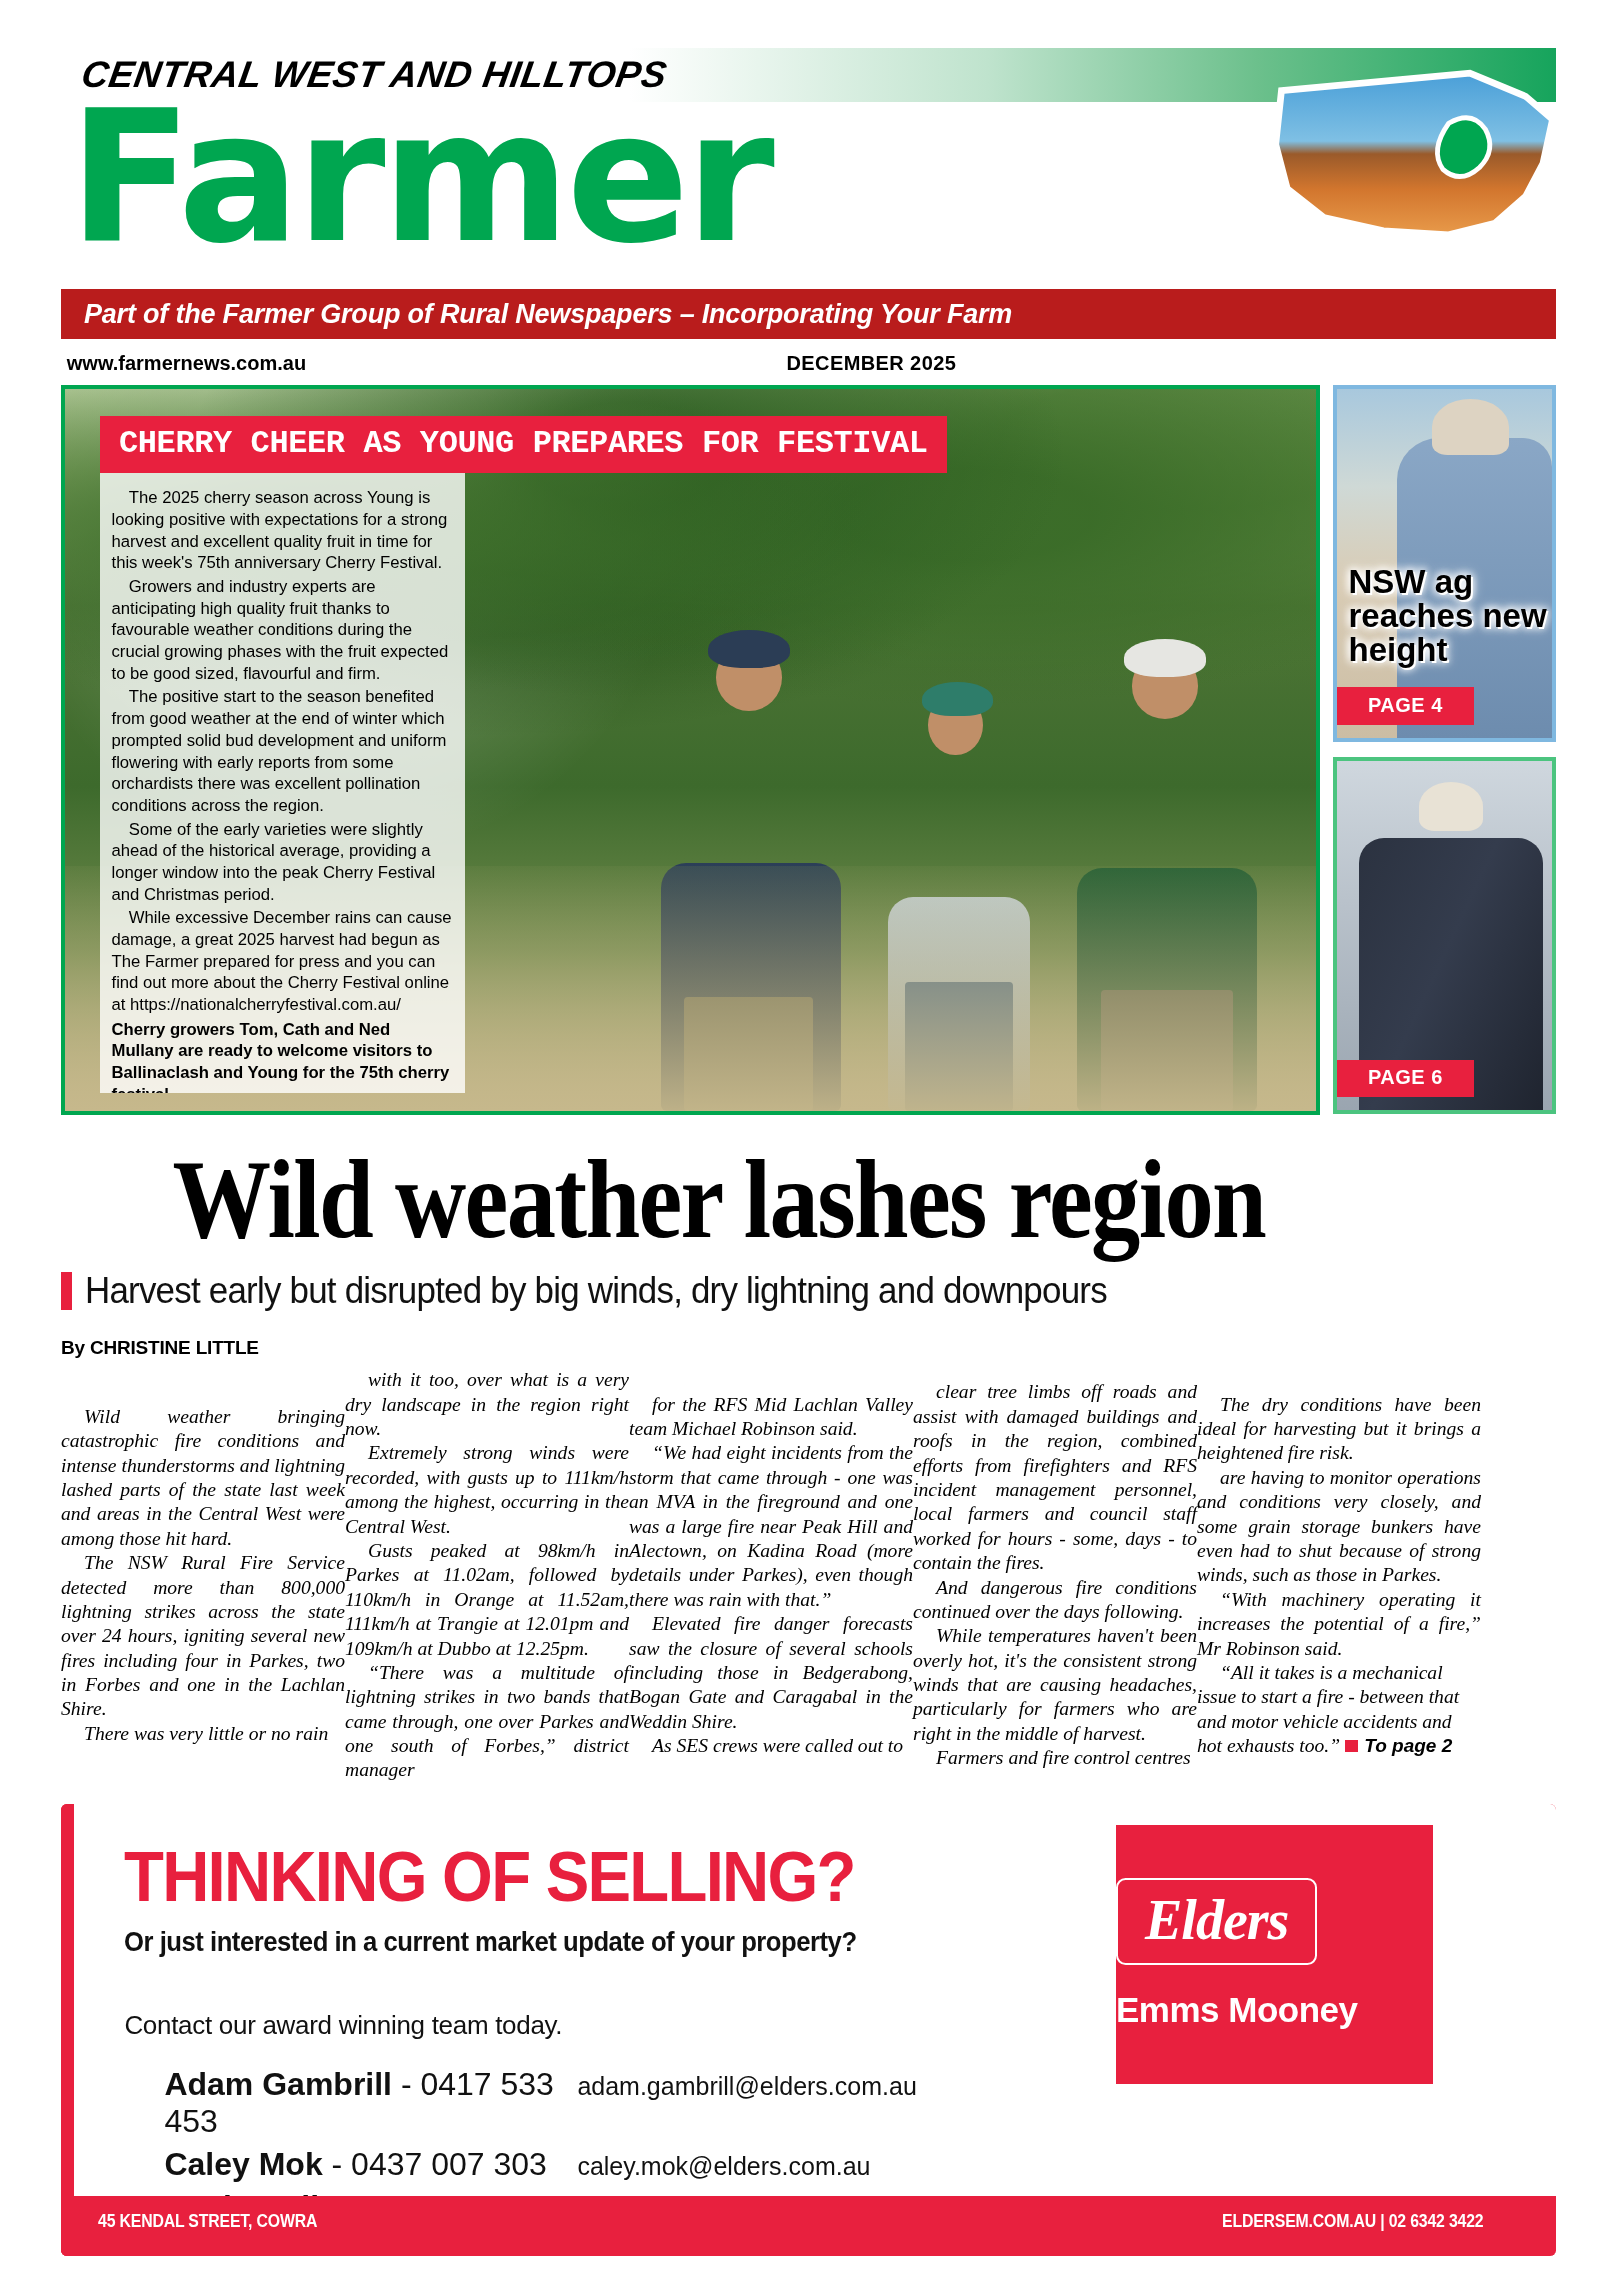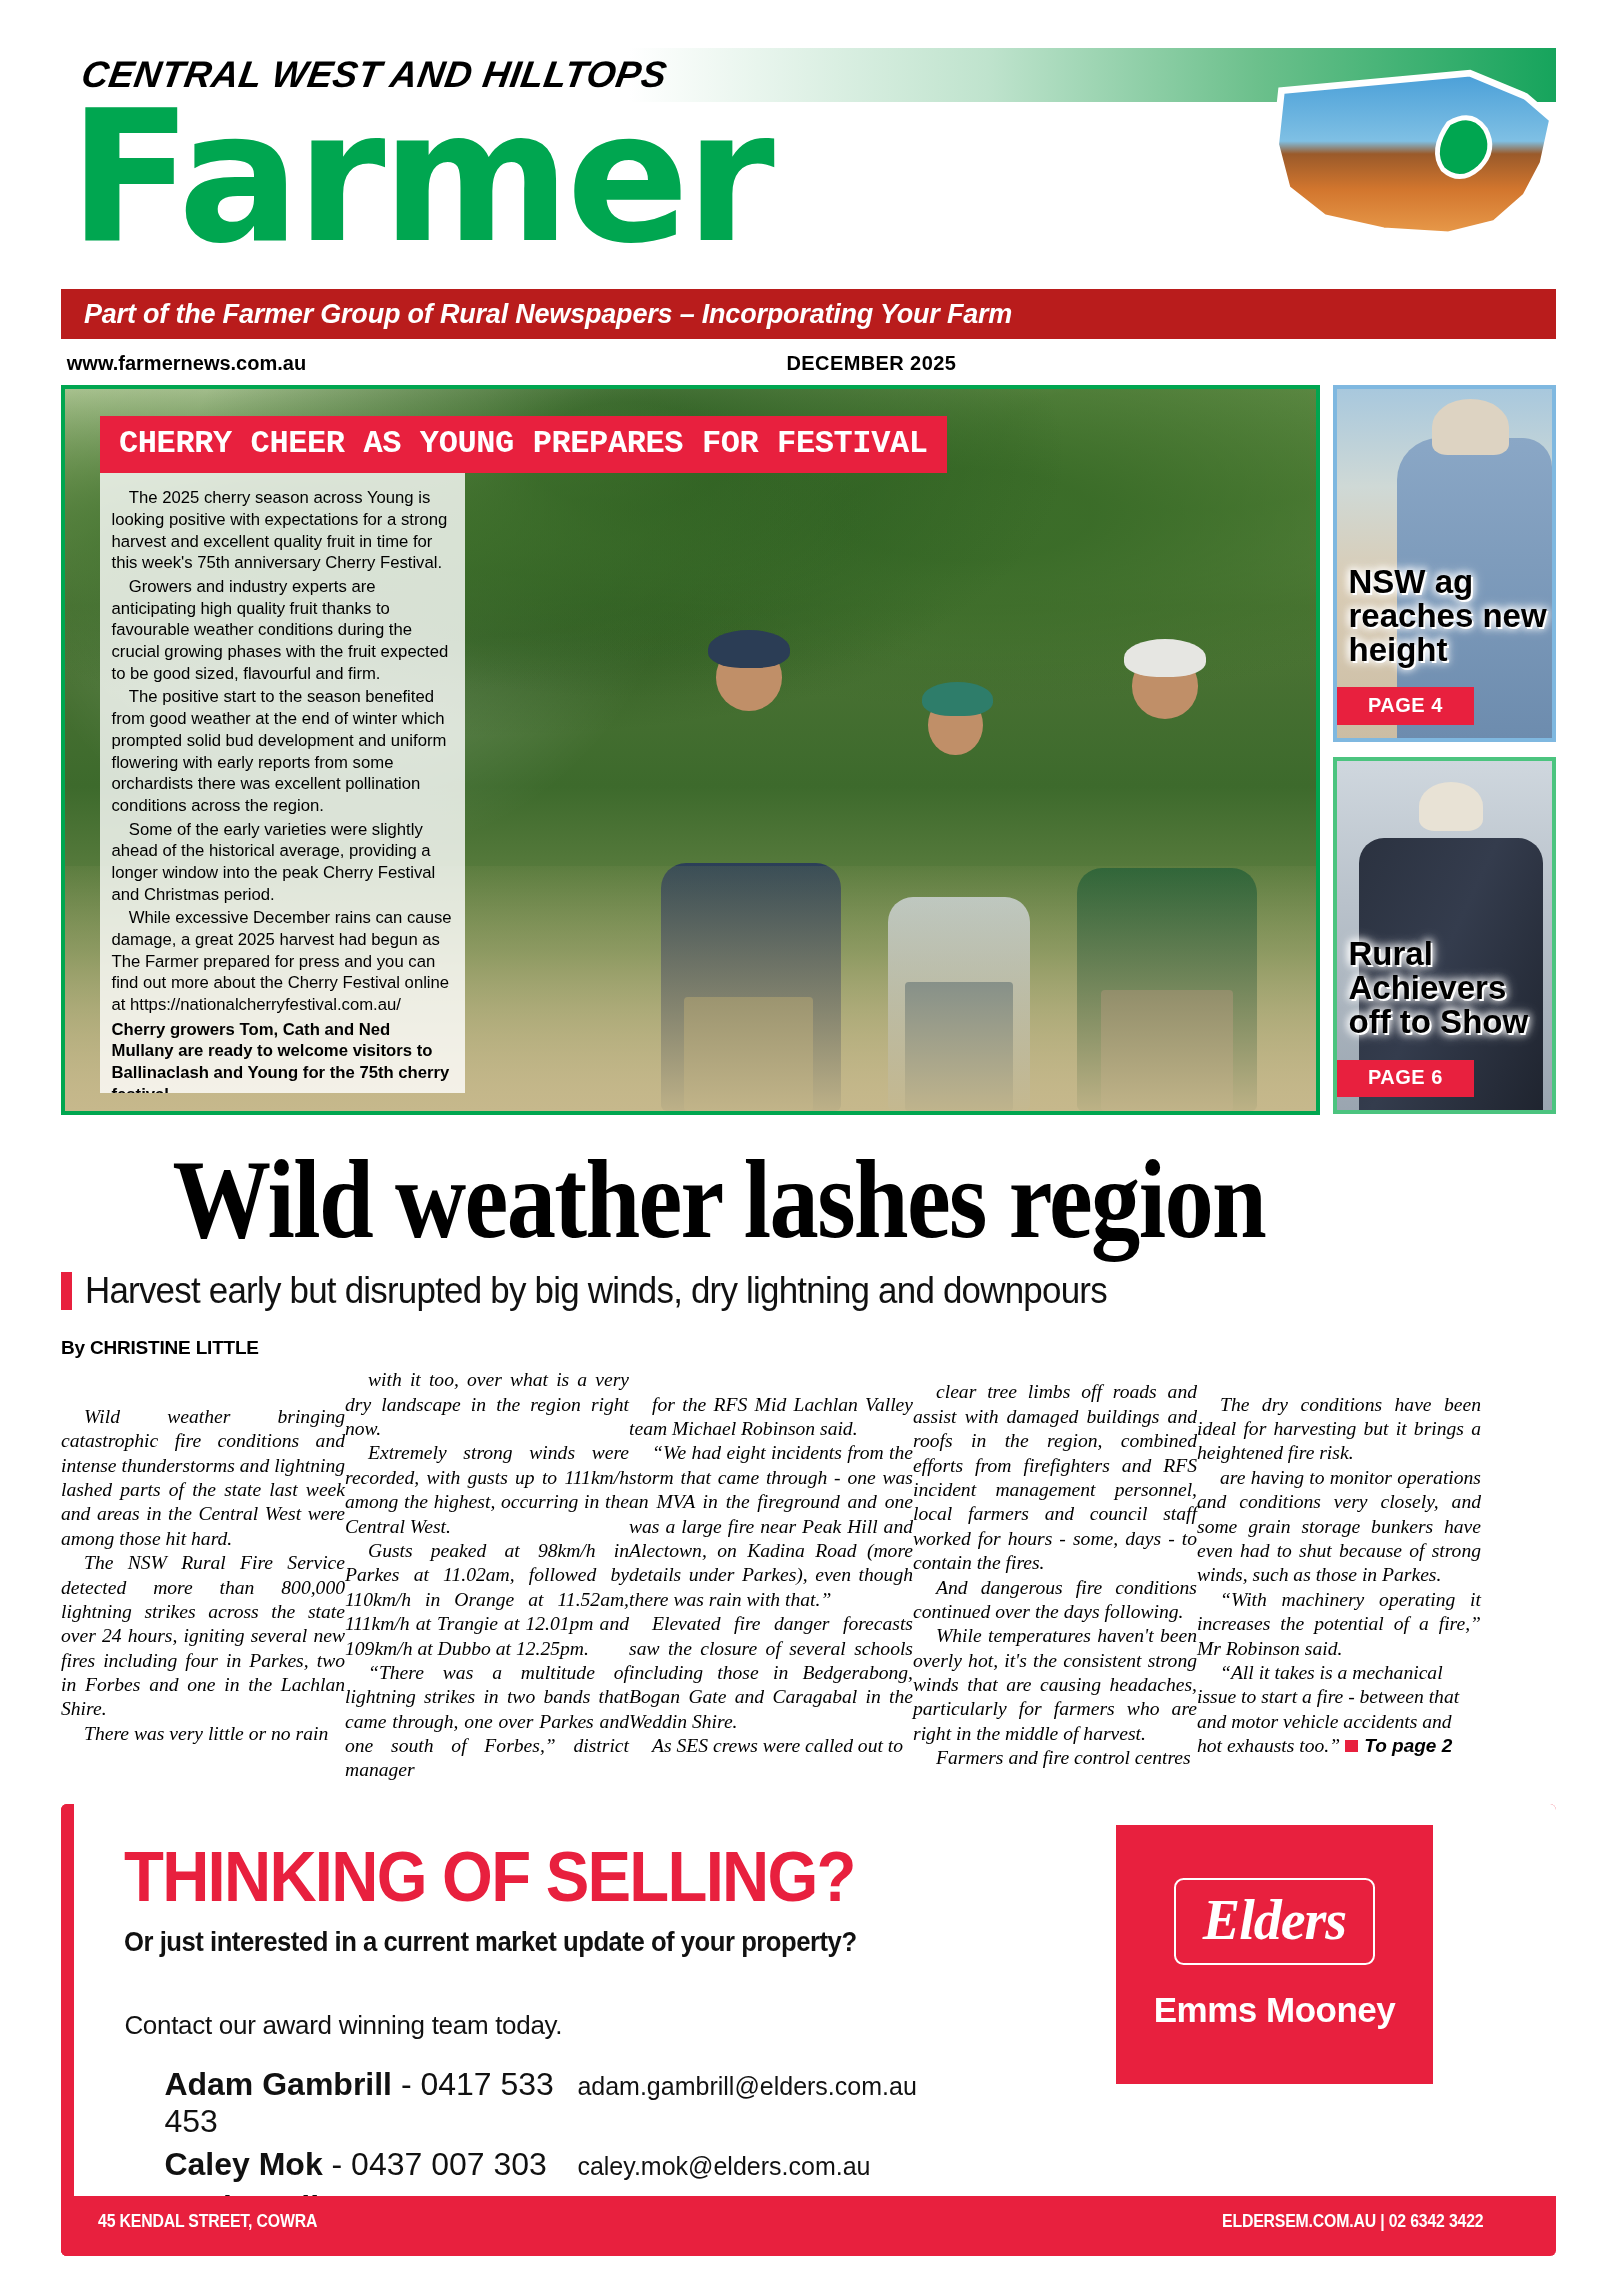--- a/index.html
+++ b/index.html
@@ -208,21 +208,21 @@
   }
   .contacts { margin-top: 25px; }
   .contact-row { display: flex; align-items: baseline; margin-bottom: 5.8px; }
   .c-name { width: 413px; font-size: 32px; color: #111; font-family:"Liberation Sans", sans-serif;margin-left:40px; }
   .c-name b { font-weight: bold; }
   .c-mail { font-size: 25px; color: #111; font-family:"Liberation Sans", sans-serif; }
 
   .ad-logo-panel {
     position: absolute; right: 123px; top: 21px; width: 317px; height: 259px;
     background: #e8203e; display: flex; flex-direction: column;
-    align-items: center; justify-content: center; gap: 25px;
+    align-items: flex-start; justify-content: center; gap: 25px;
   }
   .elders-box {
     border: 2.9px solid #fff; border-radius: 9.6px; padding: 11.5px 27px 15.4px 27px;
   }
   .elders-word {
     font-family: "Liberation Serif", serif; font-style: italic; font-weight: bold;
     font-size: 56px; color:#fff; letter-spacing: -1px; line-height: 1;
   }
   .agency-name {
     font-family: "Liberation Sans", sans-serif; font-weight: bold;
@@ -312,21 +312,20 @@
     </div>
 
     <div class="teasers">
       <div class="teaser teaser-1">
         <div class="teaser-img t1-img"></div>
         <div class="teaser-head">NSW ag reaches new height</div>
         <div class="teaser-page">PAGE 4</div>
       </div>
       <div class="teaser teaser-2">
         <div class="teaser-img t2-img"></div>
-        <div class="teaser-head">Rural Achievers off to Show</div>
         <div class="teaser-page">PAGE 6</div>
       </div>
     </div>
   </div>
 
   <div class="headline-wrap">
     <div class="headline">Wild weather lashes region</div>
     <div class="subhead-row">
       <div class="subhead-mark"></div>
       <div class="subhead">Harvest early but disrupted by big winds, dry lightning and downpours</div>

